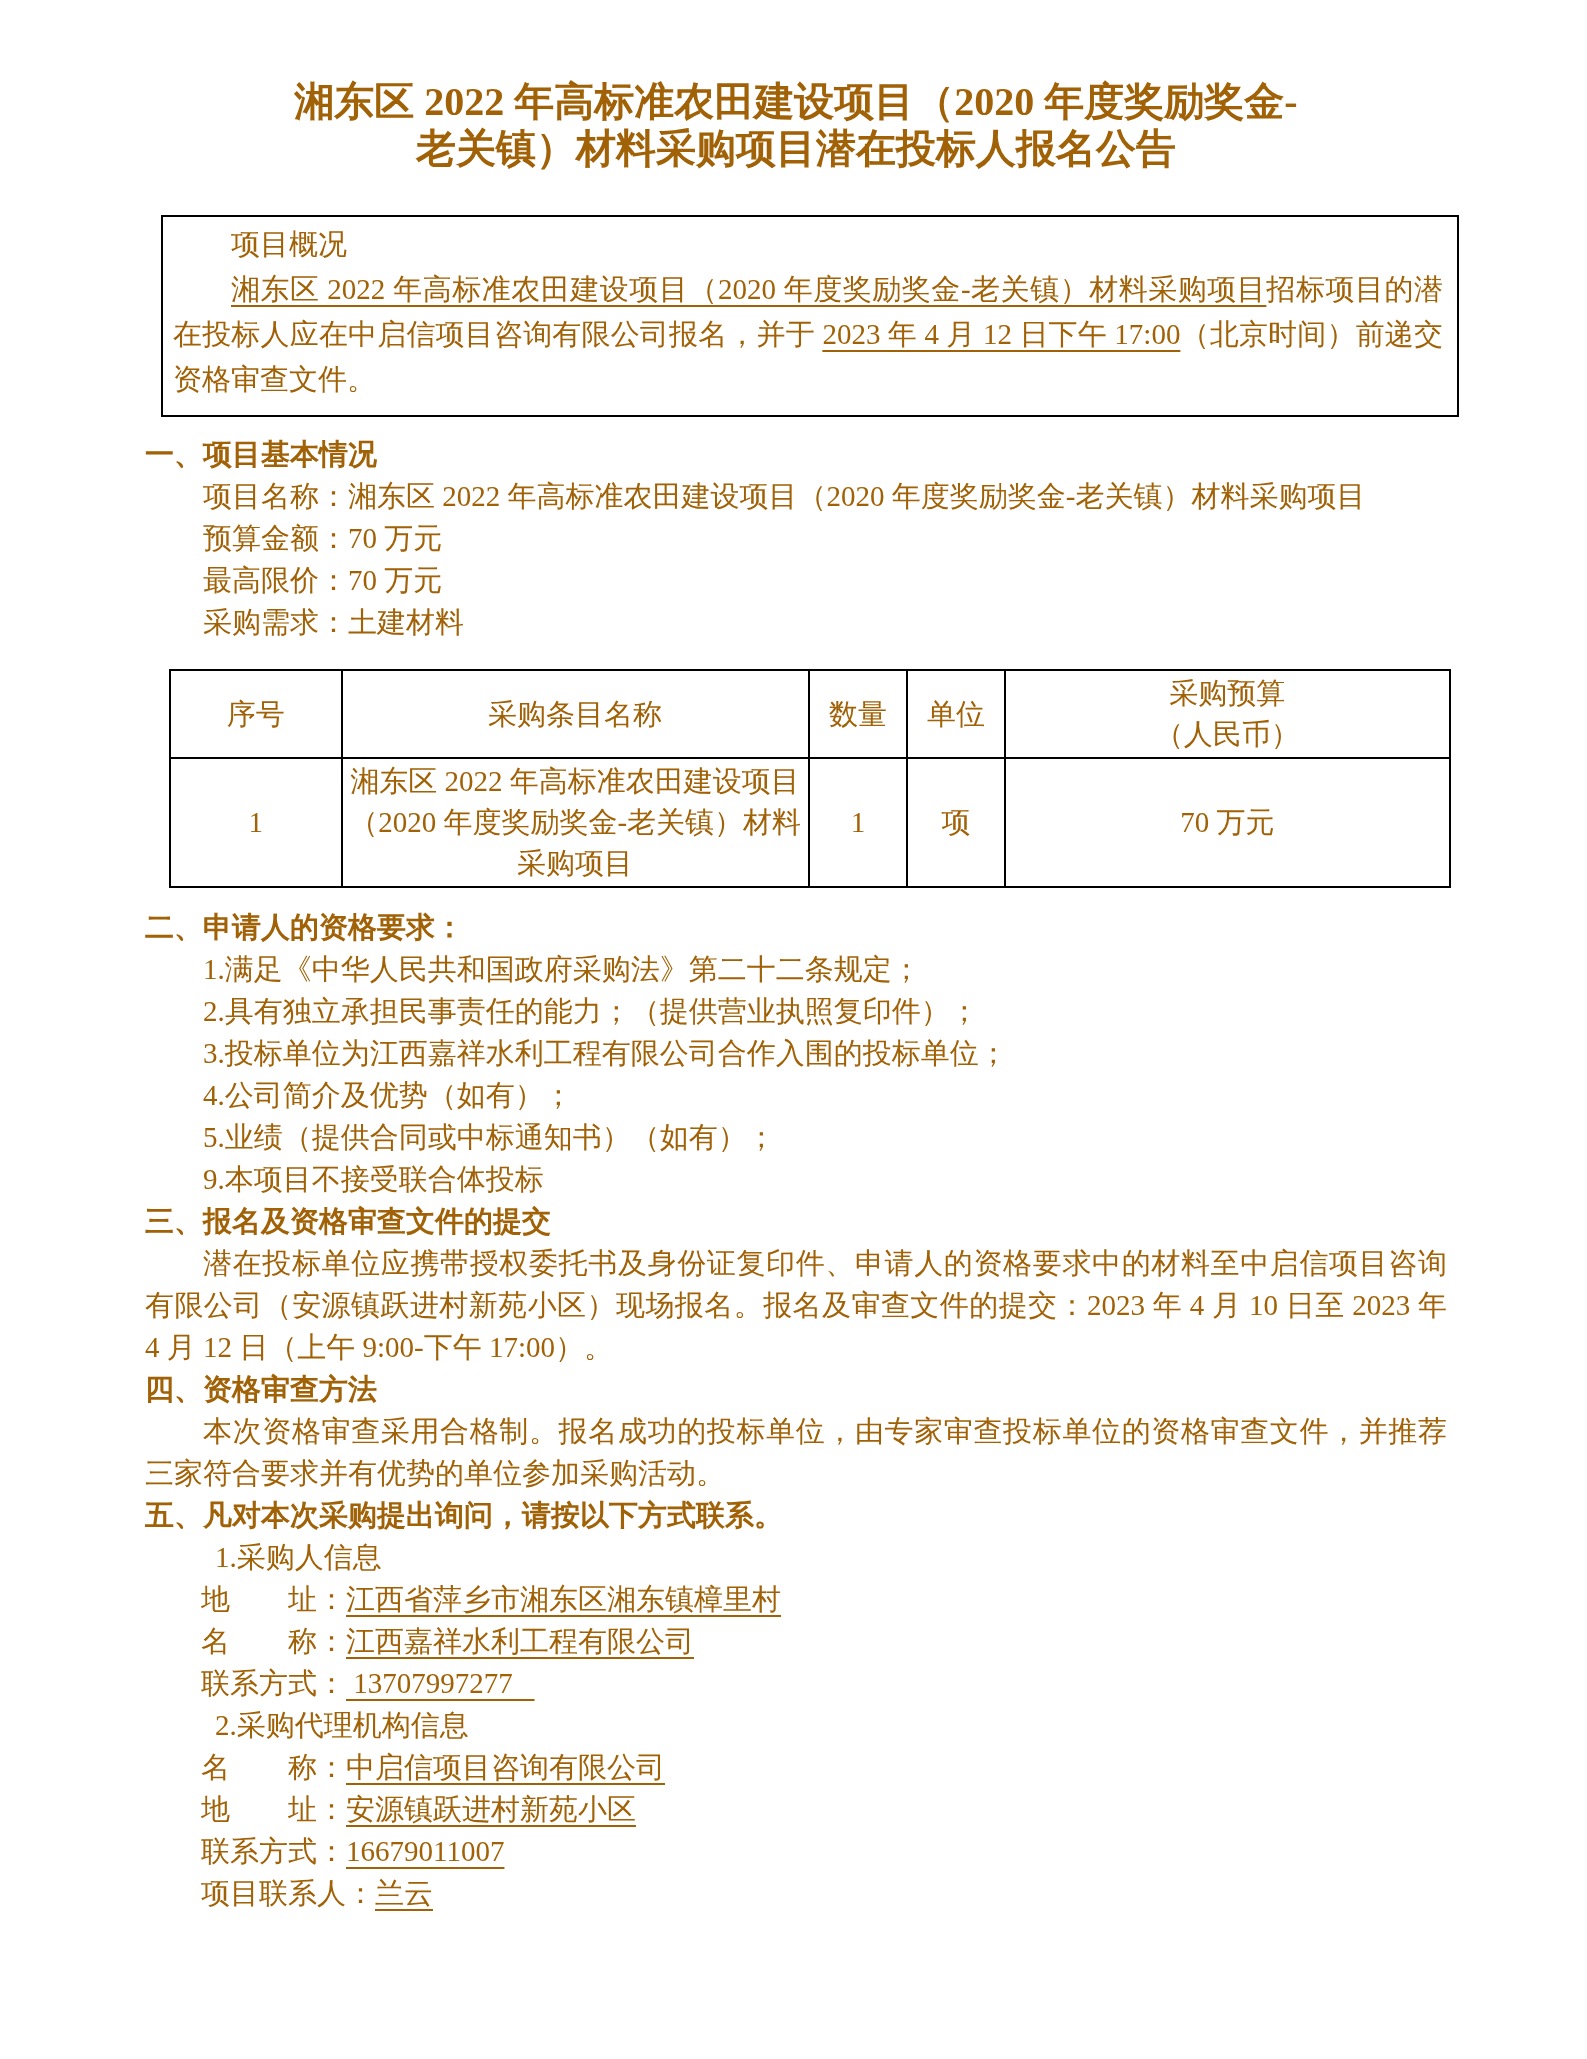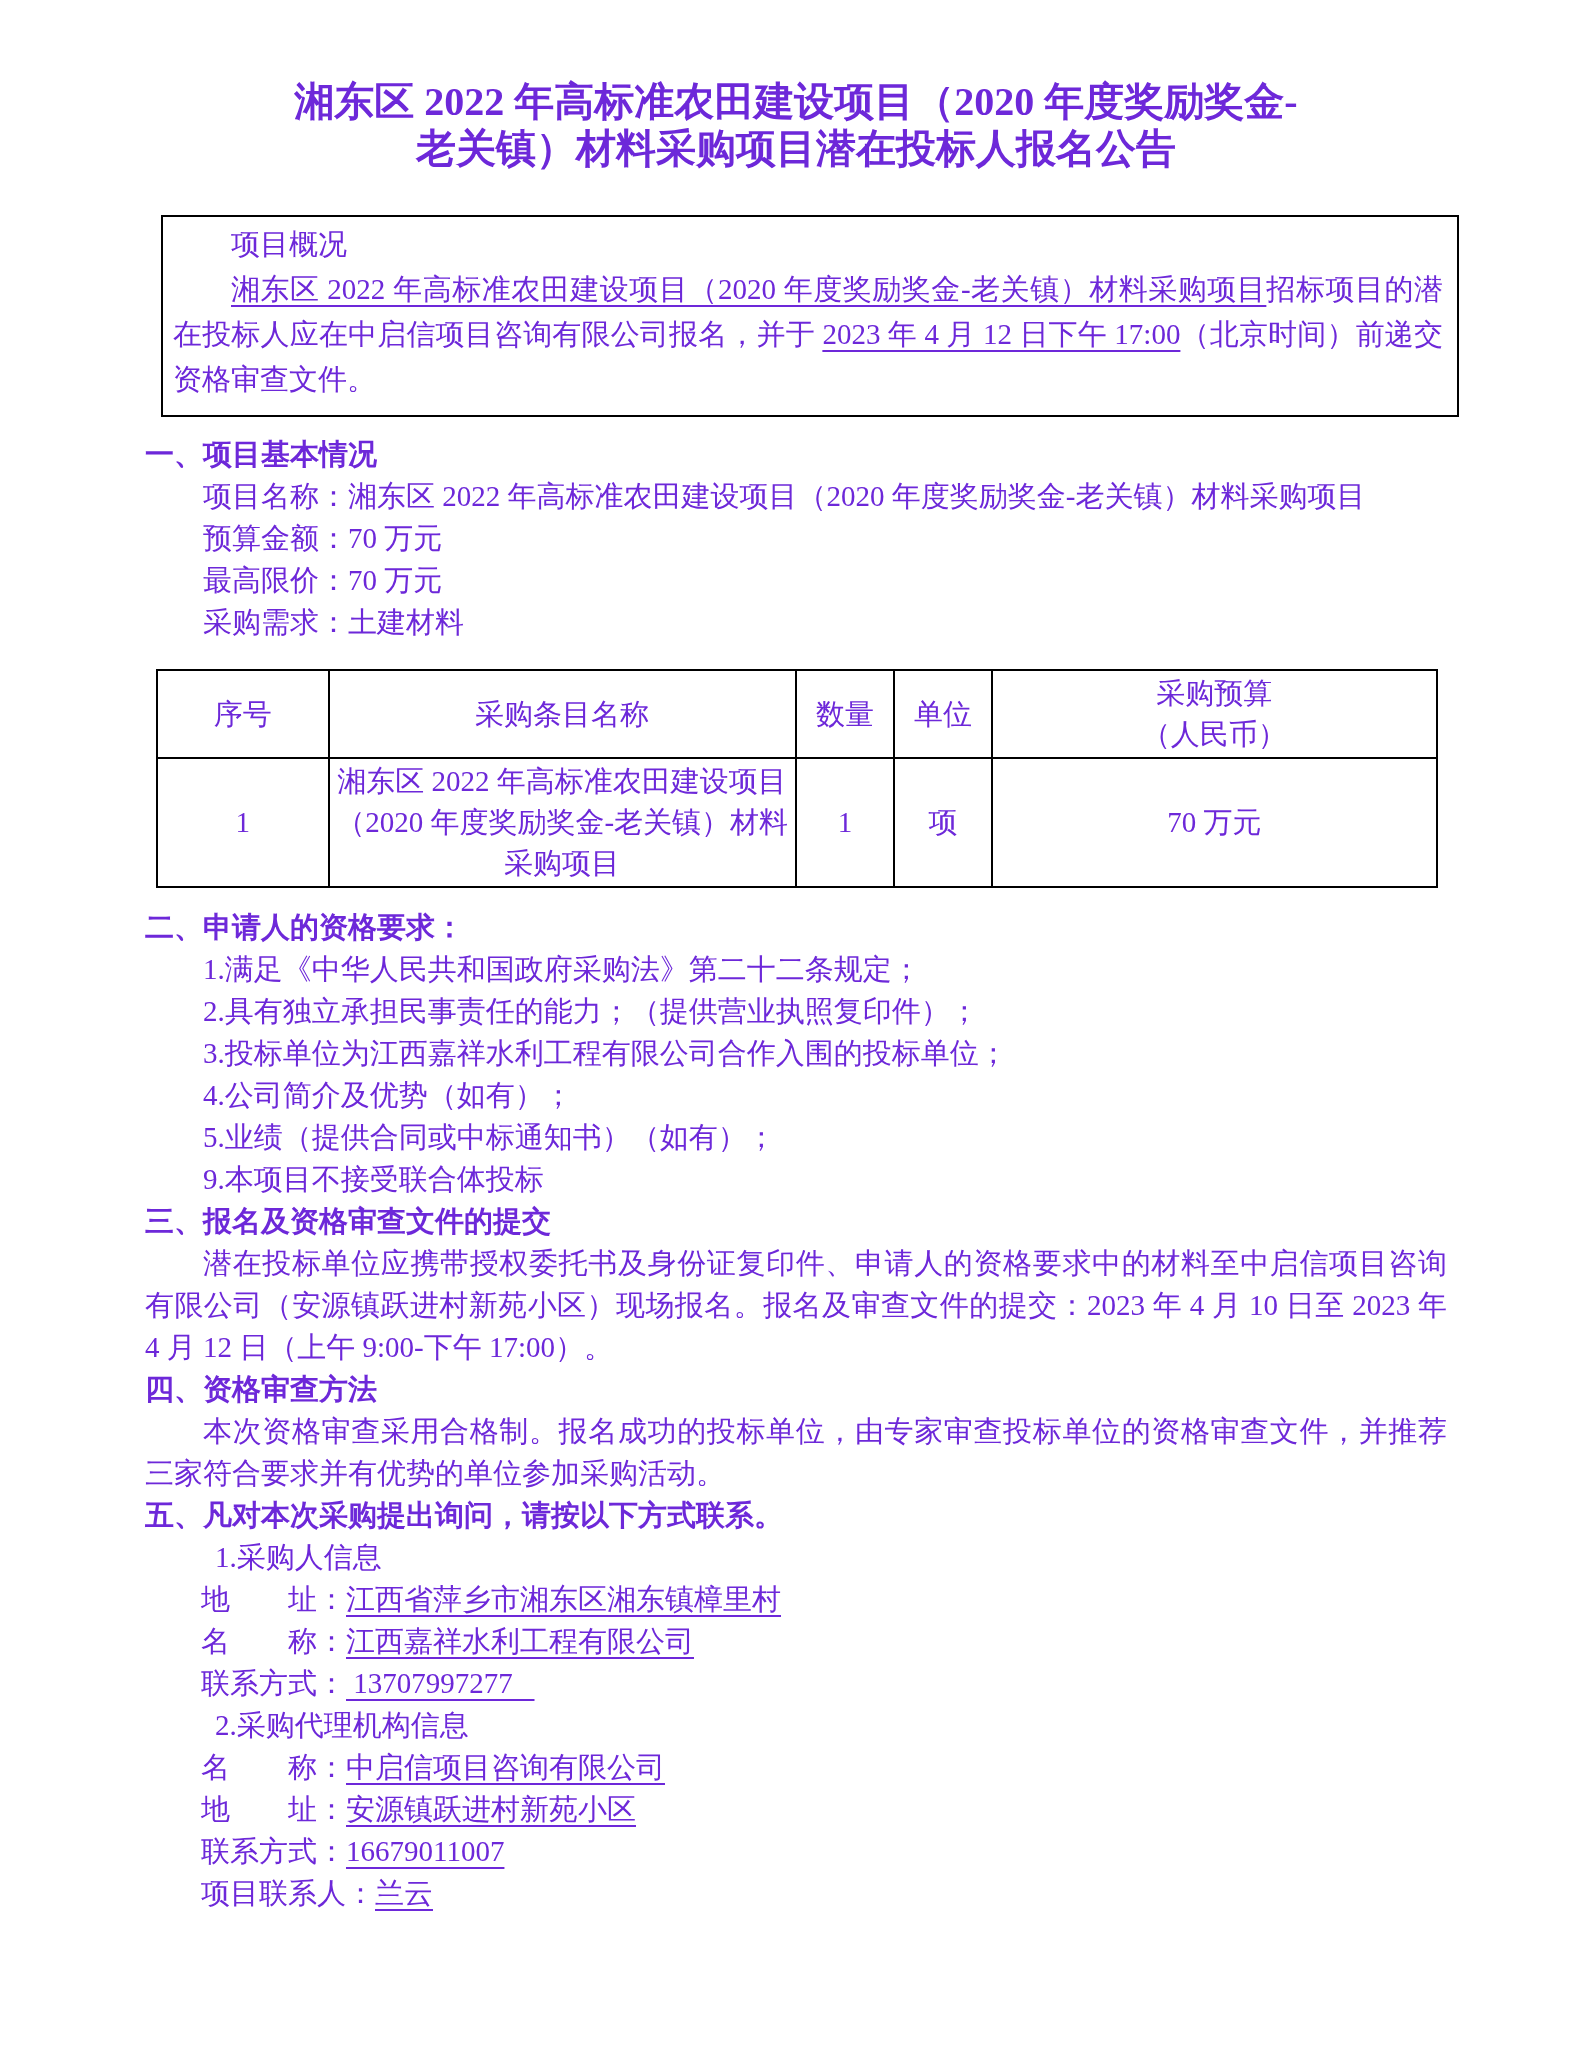--- a/index.html
+++ b/index.html
@@ -2,21 +2,21 @@
 <html><head>
 <meta charset="utf-8">
 <style>
   html,body { margin:0; padding:0; background:#ffffff; }
   .page {
     position:relative;
     width:1587px; height:2059px;
     box-sizing:border-box;
     padding:78px 140px 0 145px;
     background:#ffffff;
-    color:#6d28d9;
+    color:#a16207;
     font-family:"Liberation Serif","DejaVu Serif",serif;
     font-size:29px;
     line-height:42px;
     overflow:hidden;
   }
   .title {
     margin:0 0 0 0;
     font-size:40px; line-height:47px;
     font-weight:bold;
     text-align:center;
@@ -41,21 +41,21 @@
   .h1gap { margin-top:16px; }
   .h2gap { margin-top:18px; }
   .u {
     text-decoration:underline;
     text-underline-offset:6px;
     text-decoration-thickness:2px;
     white-space:pre-wrap;
   }
   .tbl {
     width:calc(100% - 20px);
-    margin-left:11px;
+    margin-left:24px;
     margin-top:26px;
     border-collapse:collapse;
     table-layout:fixed;
   }
   .tbl td {
     border:2px solid #000;
     text-align:center;
     vertical-align:middle;
     padding:2px 4px;
     line-height:41px;

